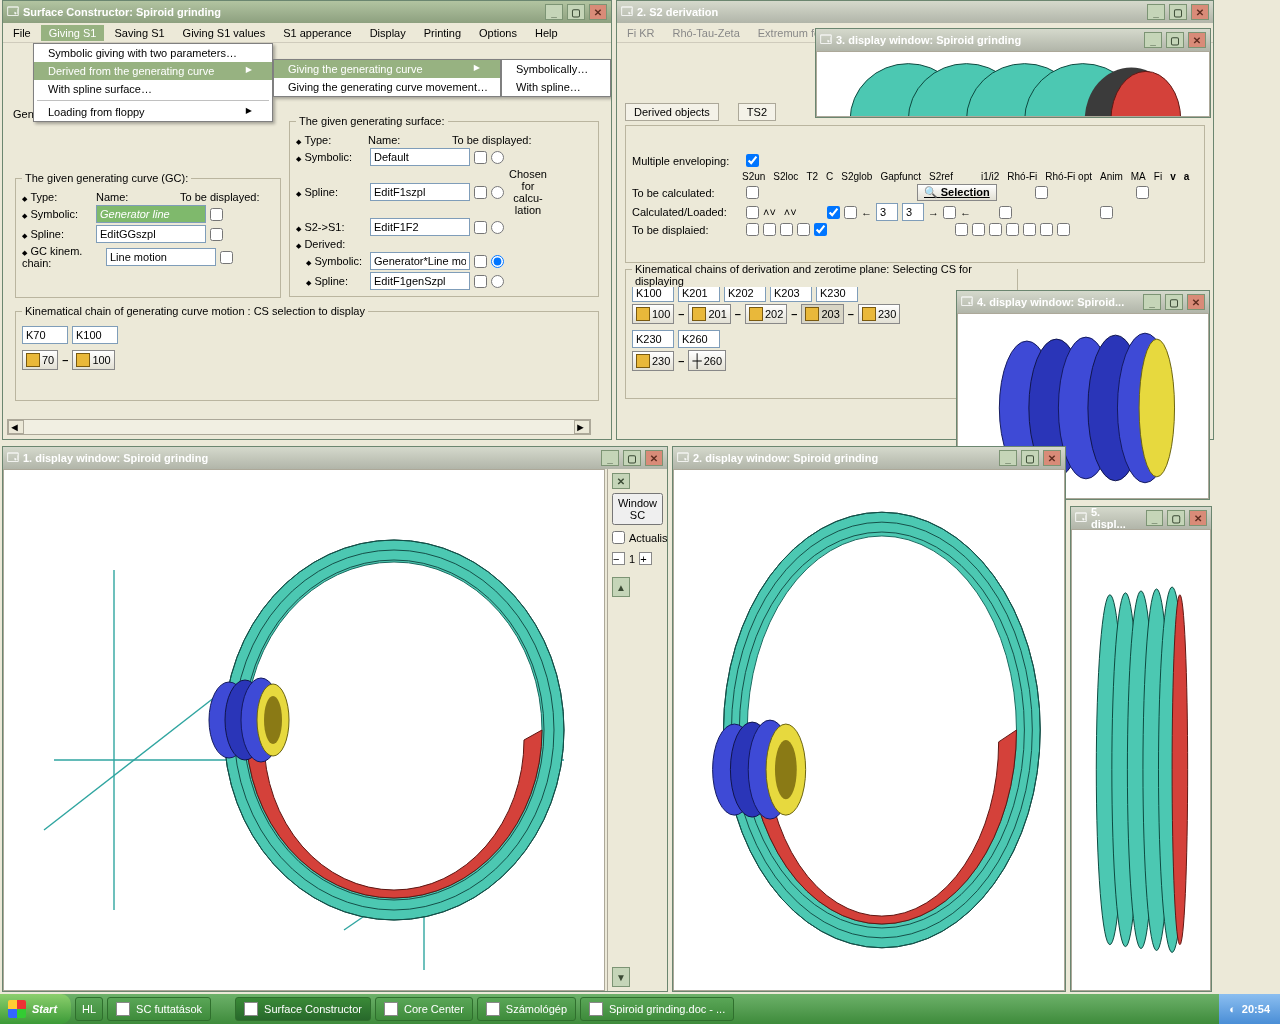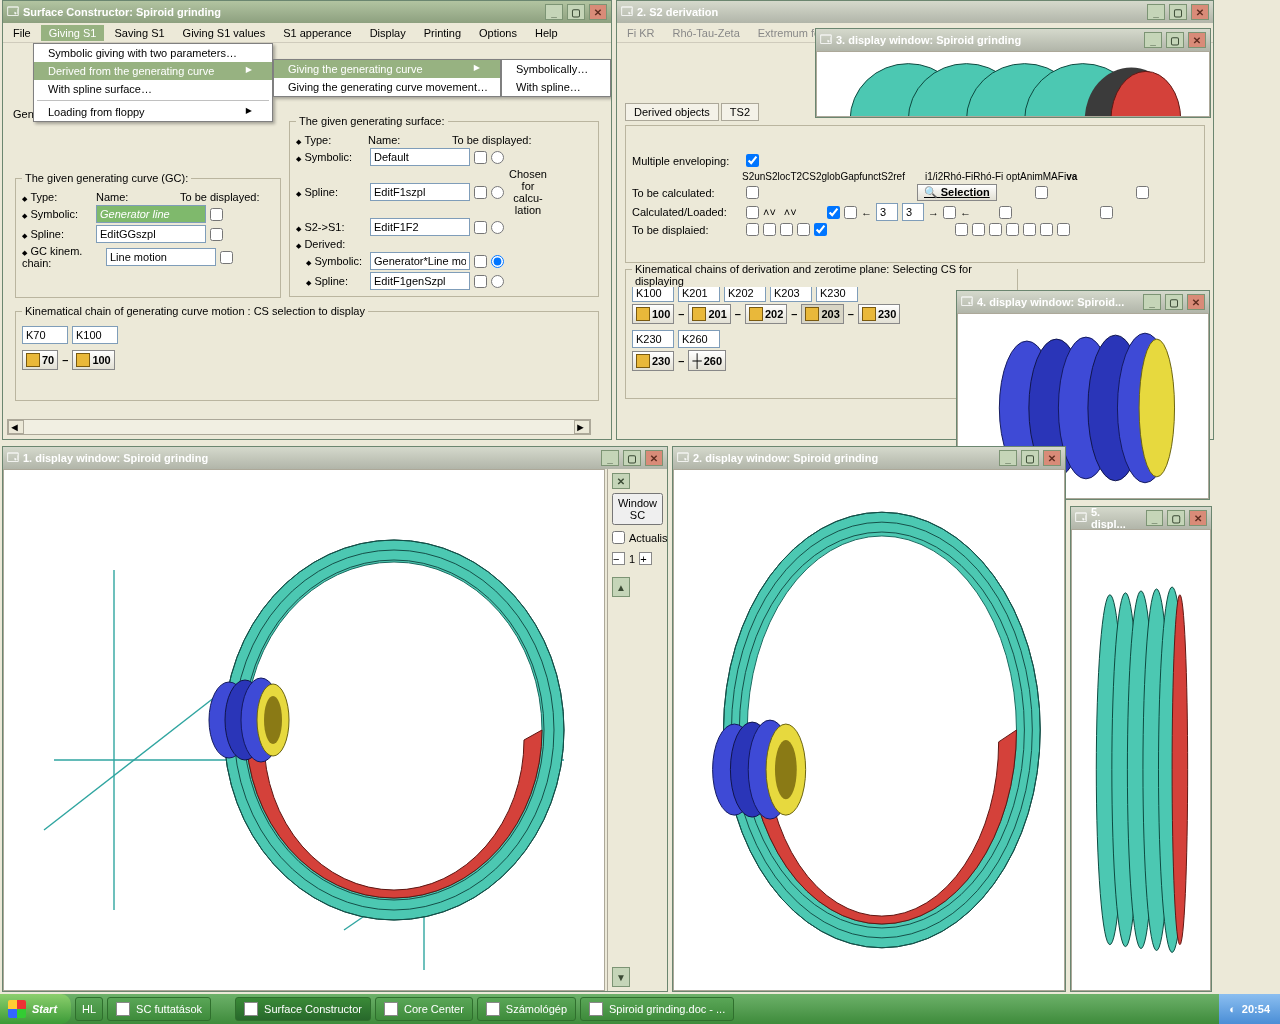--- a/index.html
+++ b/index.html
@@ -16,21 +16,21 @@
   .menubar .mi { padding:2px 8px; color:#000;}
   .menubar .mi.active{ background:#97b281; color:#fff;}
   .client { flex:1; position:relative; background:#ece9d8; overflow:hidden;}
   .groupbox { position:absolute; border:1px solid #bab59f; padding:10px 6px 6px 6px; }
   .groupbox .legend { position:absolute; top:-7px; left:6px; background:#ece9d8; padding:0 3px; color:#000;}
   .row { display:flex; align-items:center; gap:4px; margin:2px 0;}
   .bullet::before { content:"\25C6"; font-size:7px; margin-right:3px;}
   .txtin { border:1px solid #7f9db9; background:#fff; height:18px; padding:1px 3px; }
   .txtin.hilite{background:#7fb96c;color:#fff;}
   input[type=checkbox],input[type=radio]{ width:13px;height:13px;}
-  .kbtn{ border:1px solid #888; background:linear-gradient(#fff,#e2e0d4); padding:2px 3px; display:inline-flex;align-items:center;gap:2px;font-weight:bold;}
+  .kbtn{ border:1px solid #888; background:linear-gradient(#fff,#e2e0d4); padding:2px 3px; display:inline-flex;align-items:center;gap:2px;font-weight:normal;}
   .kicon{width:14px;height:14px;background:#e9b83a;border:1px solid #7a5a10;display:inline-block;}
   .scroll-h{position:absolute;left:4px;right:20px;bottom:4px;height:16px;border:1px solid #aca899;background:#f1efe2;}
   .scroll-h .arrow{width:16px;height:14px;border:1px solid #aca899;background:#ece9d8;display:inline-block;}
   .canvas{position:absolute;background:#fff;border:1px solid #aca899;}
 
   
   .ddmenu{position:absolute;background:#fff;border:1px solid #808080;box-shadow:2px 2px 3px rgba(0,0,0,.3);}
   .ddmenu .it{padding:3px 20px 3px 14px;white-space:nowrap;}
   .ddmenu .it.hi{background:#97b281;color:#fff;}
   .ddmenu .sep{height:1px;background:#c0c0c0;margin:2px 3px;}
@@ -203,31 +203,31 @@
     <div class="ctrlbtn">_</div>
     <div class="ctrlbtn">▢</div>
     <div class="ctrlbtn close">✕</div>
   </div>
   <div class="menubar">
     <div class="mi" style="color:#888">Fi KR</div>
     <div class="mi" style="color:#888">Rhó-Tau-Zeta</div>
     <div class="mi" style="color:#888">Extremum featur</div>
   </div>
   <div class="client">
-    <div style="position:absolute;left:8px;top:60px;display:flex;gap:2px;align-items:flex-end;">
+    <div style="position:absolute;left:8px;top:60px;display:flex;gap:19px;align-items:flex-end;">
       <span class="tabbtn">Derived objects</span>
       <span class="tabbtn">TS2</span>
     </div>
     <div class="groupbox" style="left:8px;top:82px;width:580px;height:138px;border-top:1px solid #bab59f;">
       <div class="row" style="margin-top:18px">
         <span style="width:110px">Multiple enveloping:</span>
         <input type="checkbox" checked="" style="">
       </div>
 
-      <div style="display:flex;margin:4px 0 2px 110px;align-items:flex-end;">
+      <div style="display:flex;gap:8px;margin:4px 0 2px 110px;align-items:flex-end;">
         <span class="headerlabel">S2un</span>
         <span class="headerlabel">S2loc</span>
         <span class="headerlabel">T2</span>
         <span class="headerlabel">C</span>
         <span class="headerlabel">S2glob</span>
         <span class="headerlabel">Gapfunct</span>
         <span class="headerlabel">S2ref</span>
         <span class="headerlabel" style="margin-left:20px">i1/i2</span>
         <span class="headerlabel">Rhó-Fi</span>
         <span class="headerlabel">Rhó-Fi opt</span>

